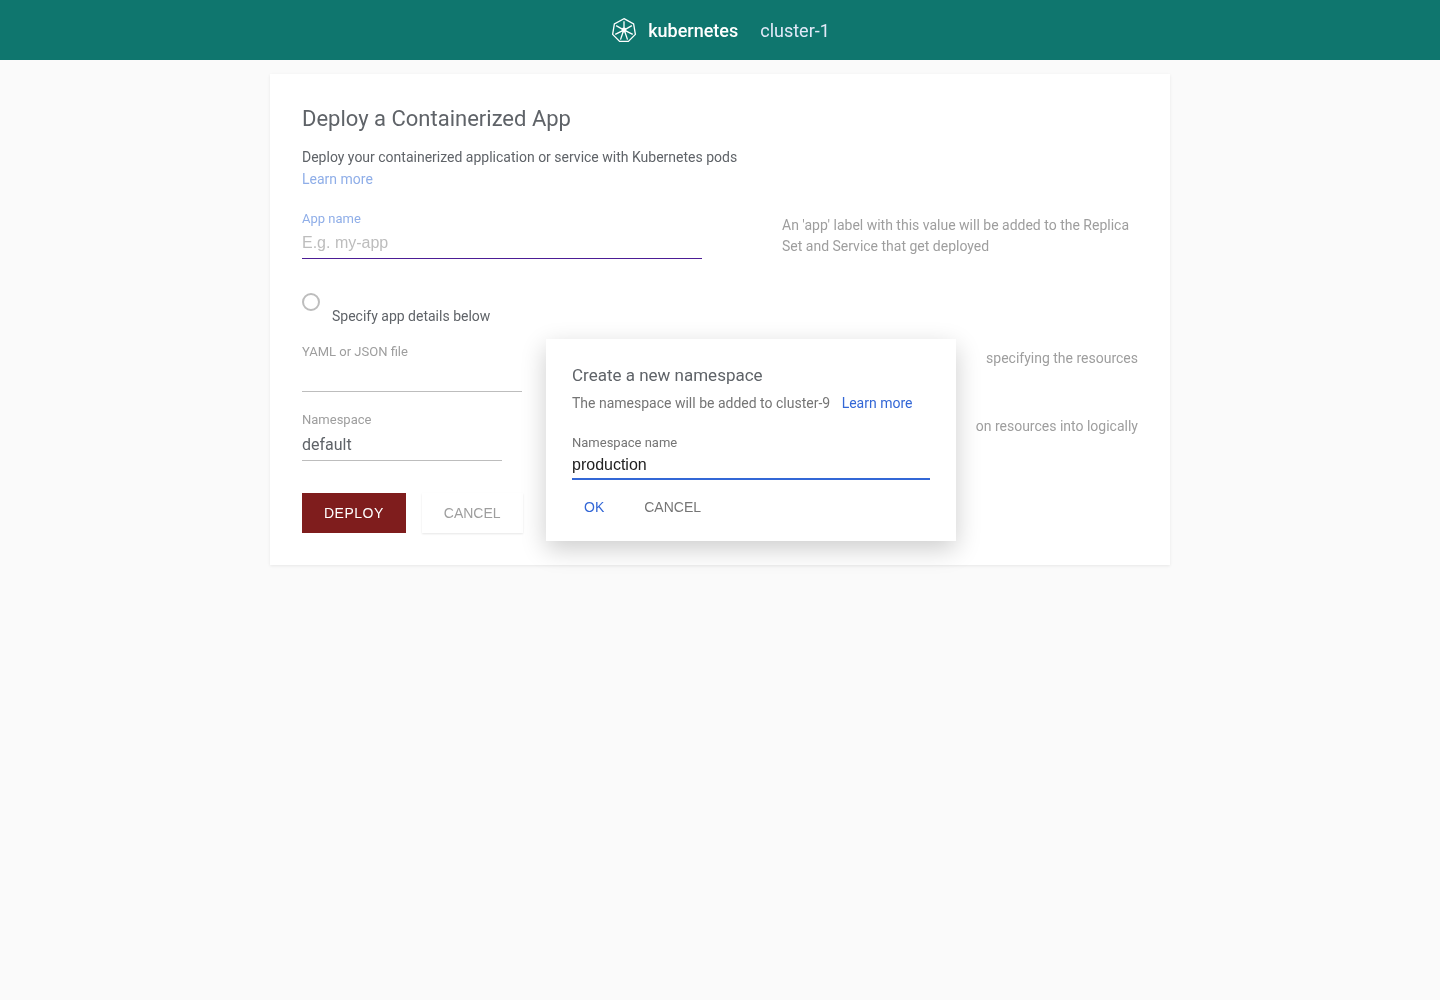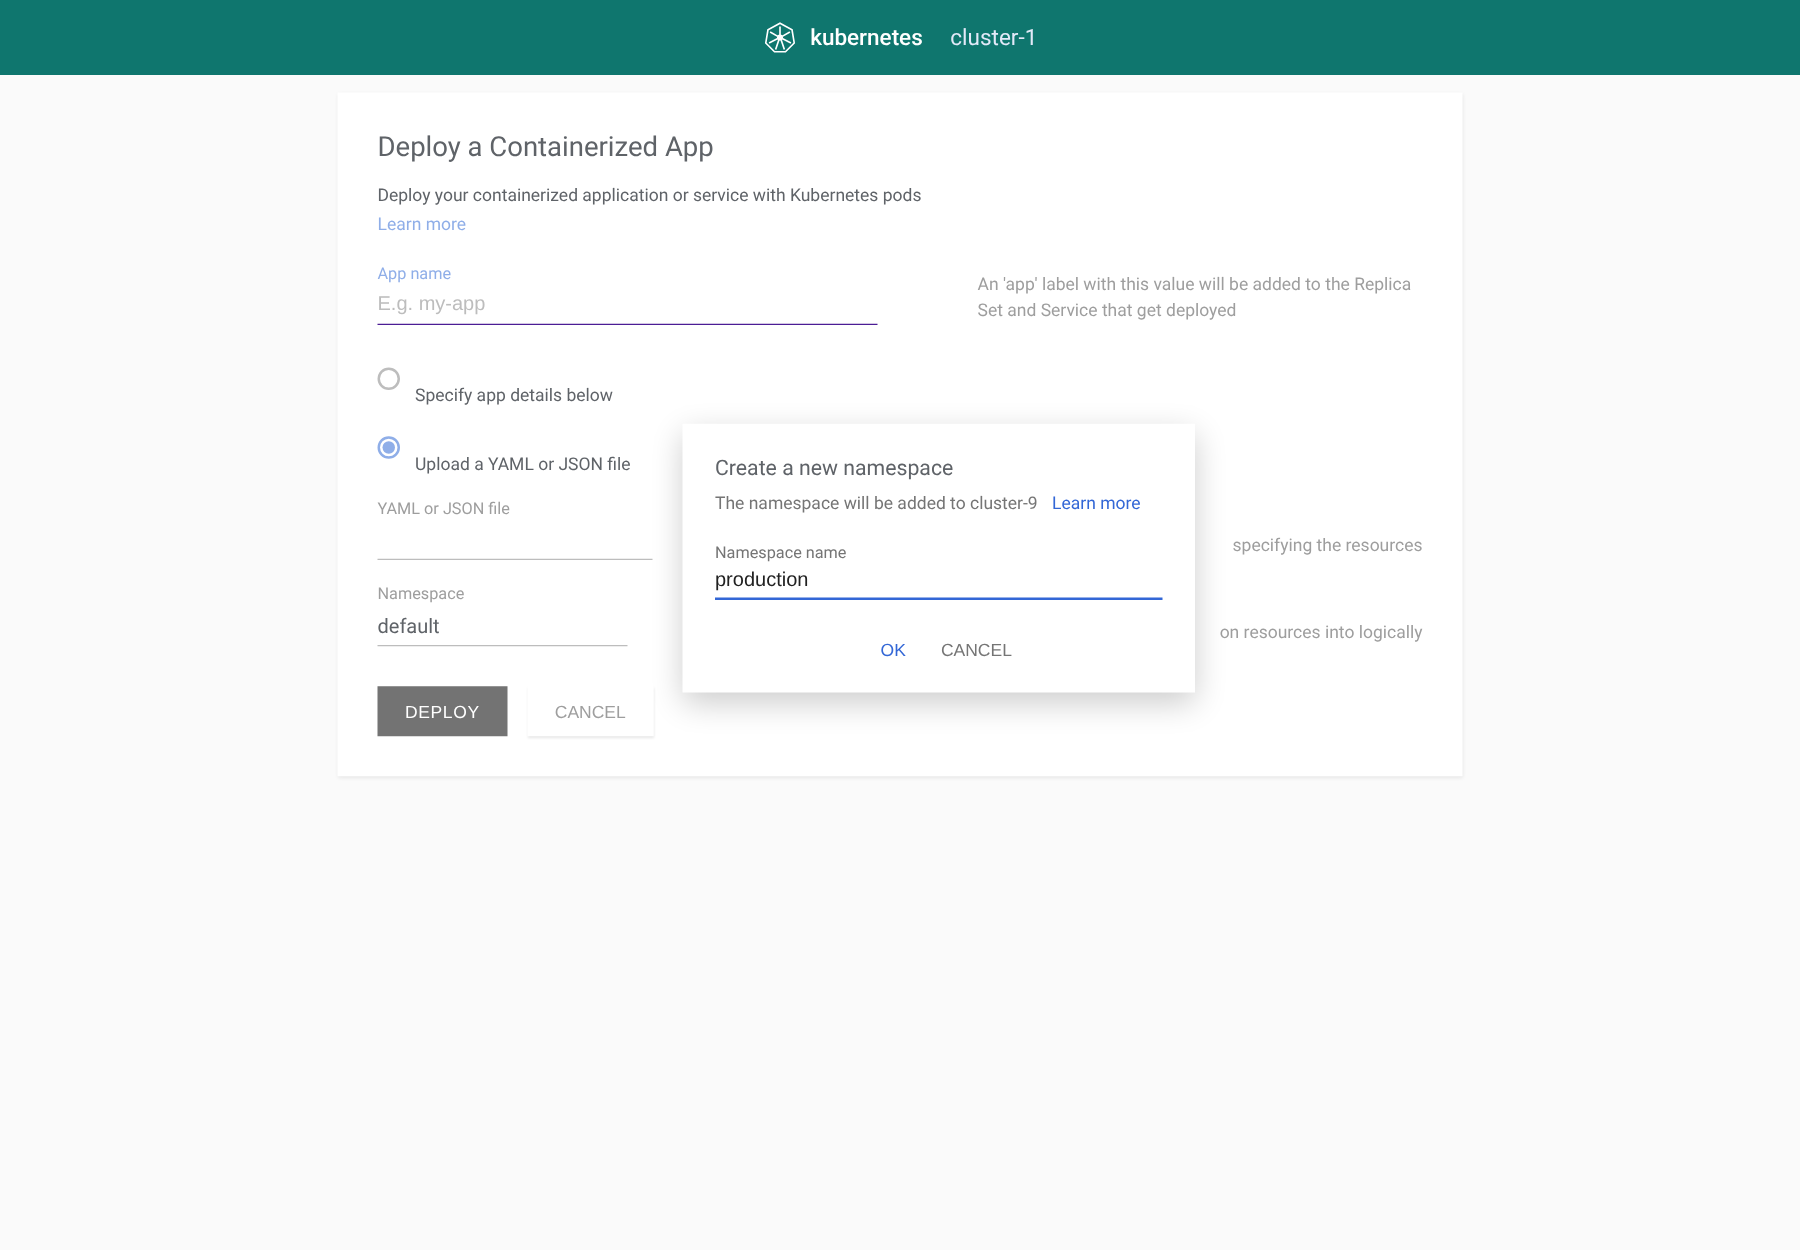--- a/index.html
+++ b/index.html
@@ -64,21 +64,20 @@
       font-size: 14px;
       color: #8faee8;
       cursor: pointer;
       display: inline-block;
       margin-bottom: 24px;
     }
     .form-row {
       display: flex;
       gap: 80px;
       margin-bottom: 20px;
-      align-items: flex-end;
     }
     .form-left {
       width: 400px;
     }
     .form-right {
       flex: 1;
       padding-top: 4px;
     }
     .field-label {
       font-size: 13px;
@@ -159,21 +158,21 @@
       padding: 6px 0;
       border-bottom: 1px solid #bdbdbd;
       width: 200px;
     }
     .button-row {
       display: flex;
       gap: 16px;
       margin-top: 32px;
     }
     .btn-primary {
-      background: #737373;
+      background: #7f1d1d;
       color: #fff;
       border: none;
       padding: 12px 22px;
       font-size: 14px;
       font-weight: 500;
       cursor: pointer;
       text-transform: uppercase;
       letter-spacing: 0.5px;
     }
     .btn-secondary {
@@ -224,24 +223,23 @@
       border: none;
       border-bottom: 2px solid #3367d6;
       font-size: 16px;
       padding: 4px 0;
       outline: none;
       color: #212121;
       background: transparent;
     }
     .dialog-buttons {
       display: flex;
-      gap: 28px;
-      margin-top: 32px;
+      gap: 40px;
+      margin-top: 19px;
       padding-left: 12px;
-      justify-content: center;
     }
     .dialog-btn-ok {
       background: none;
       border: none;
       color: #3367d6;
       font-size: 14px;
       font-weight: 500;
       cursor: pointer;
       text-transform: uppercase;
     }
@@ -288,26 +286,20 @@
       <div class="form-right">
         <p class="helper-text">An 'app' label with this value will be added to the Replica Set and Service that get deployed</p>
       </div>
     </div>
 
     <div class="radio-group">
       <div class="radio-item">
         <span class="radio-circle"></span>
         <span class="radio-label">Specify app details below</span>
       </div>
-      <div class="radio-item">
-        <span class="radio-circle selected">
-          <span class="radio-dot"></span>
-        </span>
-        <span class="radio-label">Upload a YAML or JSON file</span>
-      </div>
     </div>
 
     <div class="form-row">
       <div class="form-left" style="width:220px;">
         <label class="field-label-gray">YAML or JSON file</label>
         <input class="text-input-gray" type="text" style="">
       </div>
       <div class="form-right" style="text-align:right;">
         <p class="helper-text">specifying the  resources</p>
       </div>

